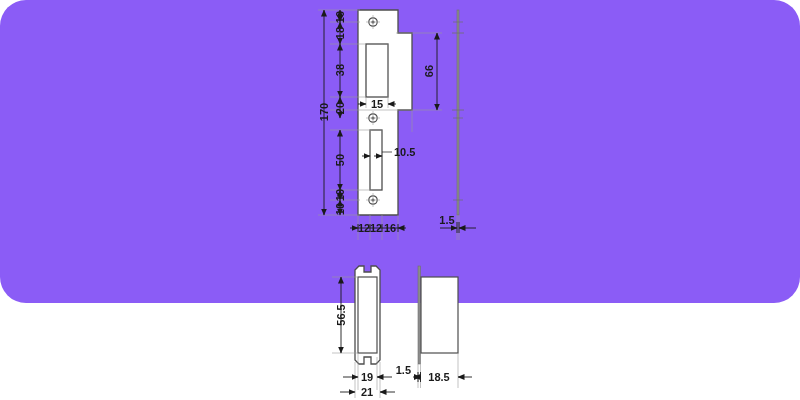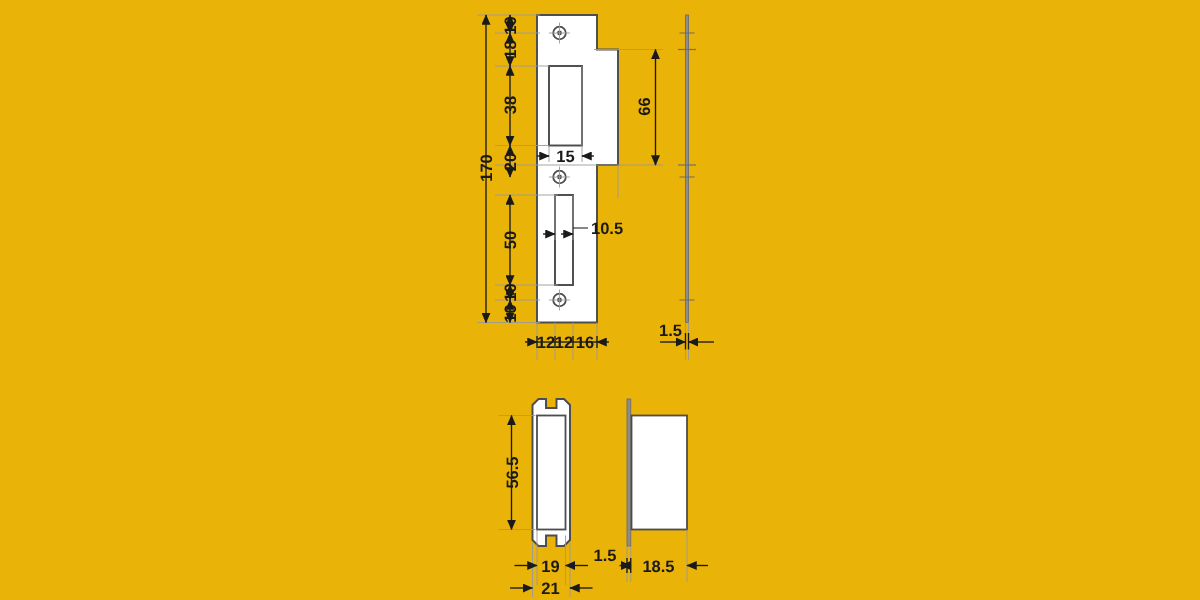--- a/index.html
+++ b/index.html
@@ -1,18 +1,18 @@
 <!DOCTYPE html>
 <html><head>
 <meta charset="utf-8">
 <style>
   html,body{margin:0;padding:0;background:#ffffff;}
   body{width:800px;height:400px;overflow:hidden;
        font-family:"Liberation Sans",sans-serif;}
-  #stage{position:relative;width:800px;height:400px;background:#eab308;}
+  #stage{position:relative;width:800px;height:303px;background:#8b5cf6;border-radius:26px;}
   svg{display:block;}
   .dimtext{font-family:"Liberation Sans",sans-serif;font-weight:bold;
            font-size:11px;fill:#1a1a1a;}
 </style>
 </head>
 <body>
 
 <div id="stage">
 <svg width="800" height="400" viewBox="0 0 800 400">
 

